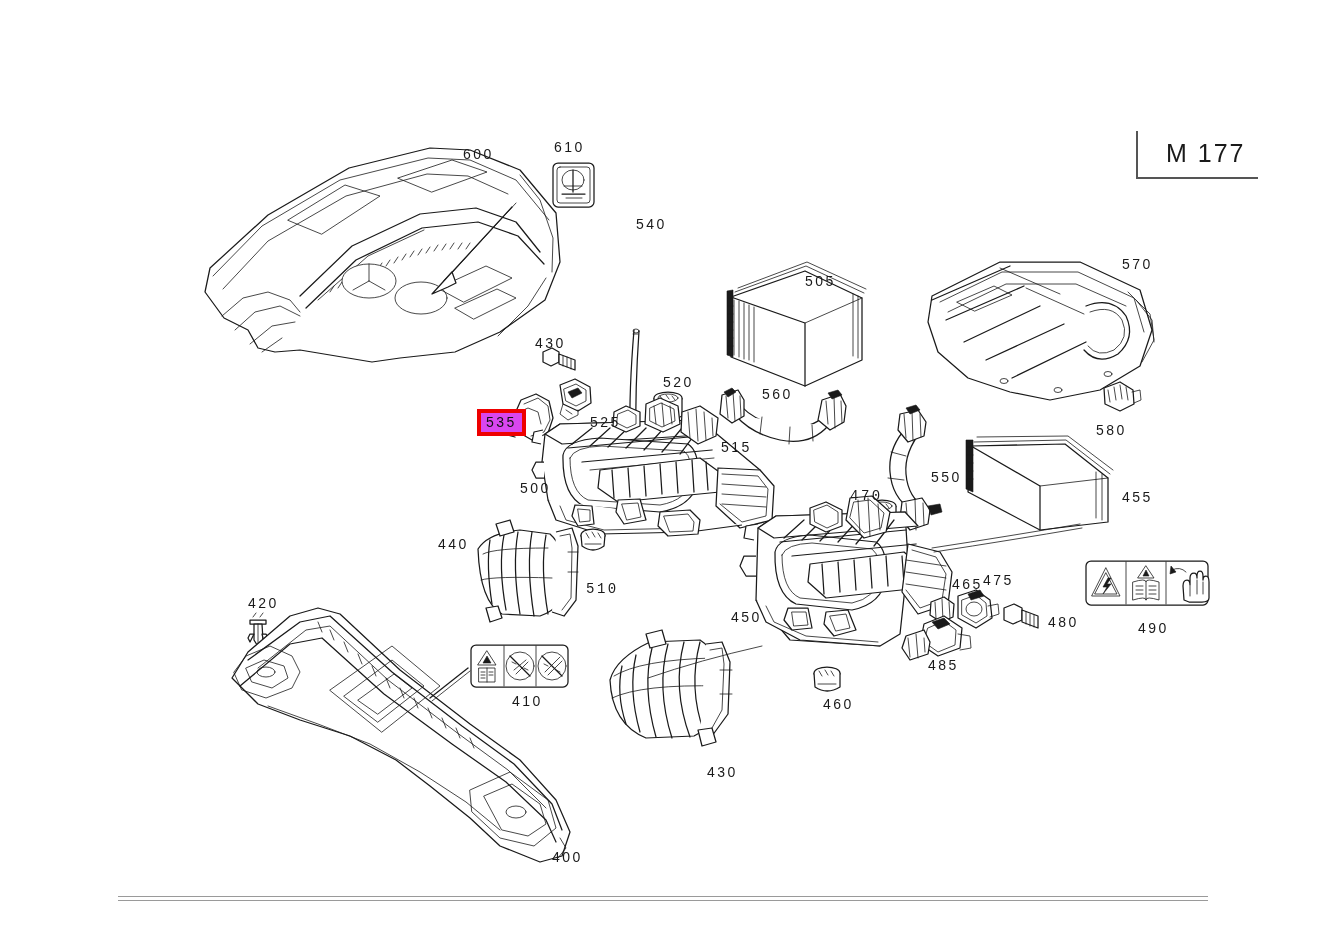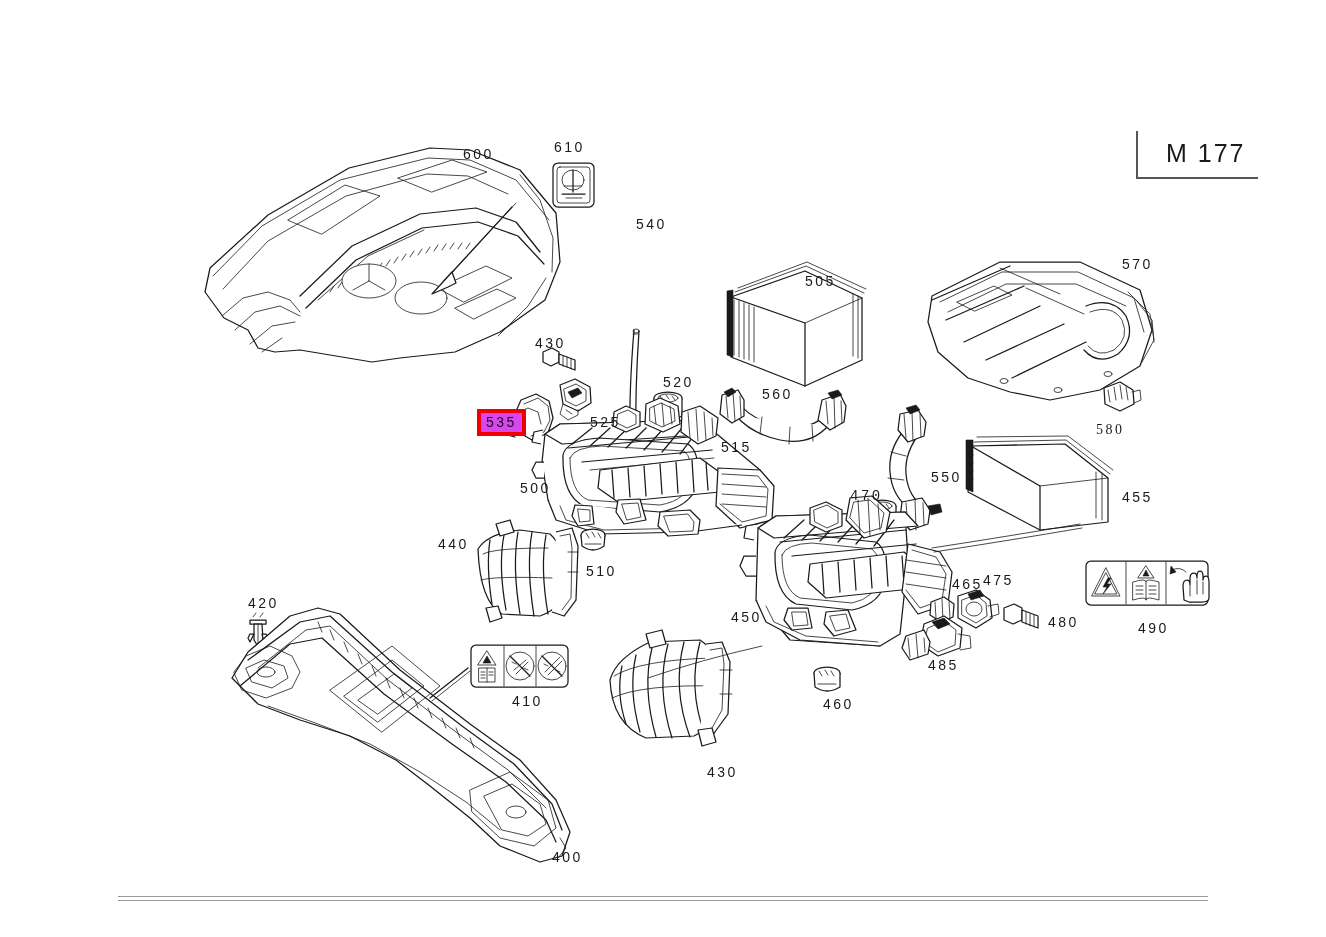--- a/index.html
+++ b/index.html
@@ -725,29 +725,29 @@
   <div id="callout-layer">
       <div class="callout" style="left: 463px; top: 147px;">600</div>
       <div class="callout" style="left: 554px; top: 140px;">610</div>
       <div class="callout" style="left: 636px; top: 217px;">540</div>
       <div class="callout" style="left: 805px; top: 274px;">505</div>
       <div class="callout" style="left: 1122px; top: 257px;">570</div>
       <div class="callout" style="left: 535px; top: 336px;">430</div>
       <div class="callout" style="left: 590px; top: 367px; margin-top: 48px;">525</div>
       <div class="callout" style="left: 663px; top: 375px;">520</div>
       <div class="callout" style="left: 762px; top: 387px; text-align: center;">560</div>
-      <div class="callout" style="left: 1096px; top: 423px; font-family: Liberation Serif, serif;">580</div>
+      <div class="callout" style="left: 1096px; top: 423px;">580</div>
       <div class="callout highlighted" style="left: 477px; top: 409px;">535</div>
       <div class="callout" style="left: 721px; top: 440px;">515</div>
       <div class="callout" style="left: 520px; top: 481px;">500</div>
       <div class="callout" style="left: 931px; top: 470px;">550</div>
       <div class="callout" style="left: 850px; top: 489px; font-family: Liberation Mono, monospace;">470</div>
       <div class="callout" style="left: 1122px; top: 490px;">455</div>
       <div class="callout" style="left: 438px; top: 537px;">440</div>
-      <div class="callout" style="left: 586px; top: 564px;">510</div>
+      <div class="callout" style="left: 586px; top: 582px; font-family: Liberation Mono, monospace;">510</div>
       <div class="callout" style="left: 928px; top: 577px; margin-left: 24px;">465</div>
       <div class="callout" style="left: 983px; top: 573px;">475</div>
       <div class="callout" style="left: 1138px; top: 621px;">490</div>
       <div class="callout" style="left: 248px; top: 596px;">420</div>
       <div class="callout" style="left: 731px; top: 610px;">450</div>
       <div class="callout" style="left: 1040px; top: 615px; padding-left: 8px;">480</div>
       <div class="callout" style="left: 928px; top: 658px;">485</div>
       <div class="callout" style="left: 512px; top: 694px;">410</div>
       <div class="callout" style="left: 823px; top: 697px;">460</div>
       <div class="callout" style="left: 707px; top: 765px;">430</div>

